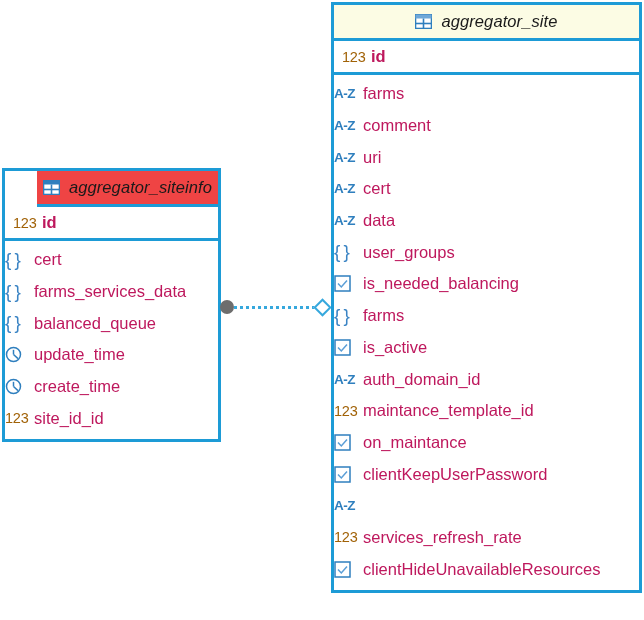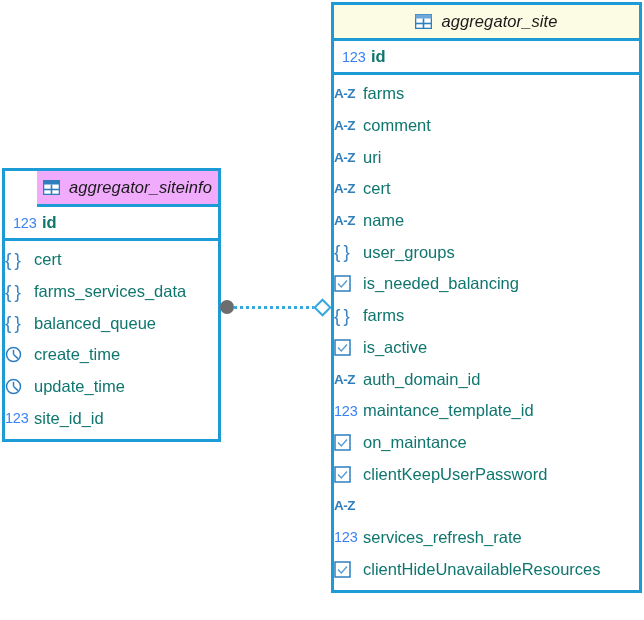--- a/index.html
+++ b/index.html
@@ -26,21 +26,21 @@
 
   .entity-header {
     height: 36px;
     display: flex;
     align-items: center;
     justify-content: center;
     gap: 9px;
     box-sizing: border-box;
     border-bottom: 3px solid #1d9bd6;
   }
-  .entity-header.orange { background: #f0abfc; margin-left: 32px; }
+  .entity-header.orange { background: #ef4444; margin-left: 32px; }
   .entity-header.cream  { background: #fcfce4; }
 
   .entity-title {
     font-size: 16.5px;
     color: #1a1a1a;
     letter-spacing: 0.1px;
     white-space: nowrap;
     font-style: italic;
   }
 
@@ -75,40 +75,40 @@
     flex: 0 0 auto;
     width: 26px;
     display: flex;
     align-items: center;
     justify-content: flex-start;
     color: #2b7cb9;
   }
   .ficon.num {
     font-size: 14.5px;
     font-weight: 400;
-    color: #3b82f6;
+    color: #a16207;
     letter-spacing: -0.2px;
   }
   .ficon.az {
     font-size: 13.5px;
     font-weight: 700;
     color: #2f7fbe;
     letter-spacing: -0.5px;
   }
   .ficon.brace {
     font-size: 19px;
     font-weight: 400;
     color: #3b84c4;
     letter-spacing: -1px;
   }
   .ficon svg { display: block; }
 
   .fname {
     font-size: 16.5px;
-    color: #0f766e;
+    color: #be185d;
     white-space: nowrap;
     margin-left: 3px;
   }
   .fname.pk { font-weight: 700; }
 
   
   .rel { position: absolute; }
   .rel-dot {
     position: absolute;
     width: 14px;
@@ -171,32 +171,32 @@
     </div>
 
     <div class="field-row">
       <span class="ficon">
         <svg width="17" height="17" viewBox="0 0 17 17">
           <circle cx="8.5" cy="8.5" r="7" fill="none" stroke="#2f7fbe" stroke-width="1.5"></circle>
           <line x1="8.5" y1="8.5" x2="8.5" y2="3.8" stroke="#2f7fbe" stroke-width="1.5"></line>
           <line x1="8.5" y1="8.5" x2="13" y2="12.6" stroke="#2f7fbe" stroke-width="1.5"></line>
         </svg>
       </span>
-      <span class="fname">create_time</span>
+      <span class="fname">update_time</span>
     </div>
 
     <div class="field-row">
       <span class="ficon">
         <svg width="17" height="17" viewBox="0 0 17 17">
           <circle cx="8.5" cy="8.5" r="7" fill="none" stroke="#2f7fbe" stroke-width="1.5"></circle>
           <line x1="8.5" y1="8.5" x2="8.5" y2="3.8" stroke="#2f7fbe" stroke-width="1.5"></line>
           <line x1="8.5" y1="8.5" x2="13" y2="12.6" stroke="#2f7fbe" stroke-width="1.5"></line>
         </svg>
       </span>
-      <span class="fname">update_time</span>
+      <span class="fname">create_time</span>
     </div>
 
     <div class="field-row">
       <span class="ficon num">123</span>
       <span class="fname">site_id_id</span>
     </div>
 
   </div>
 </div>
 
@@ -240,21 +240,21 @@
       <span class="fname">uri</span>
     </div>
 
     <div class="field-row">
       <span class="ficon az">A-Z</span>
       <span class="fname">cert</span>
     </div>
 
     <div class="field-row">
       <span class="ficon az">A-Z</span>
-      <span class="fname">name</span>
+      <span class="fname">data</span>
     </div>
 
     <div class="field-row">
       <span class="ficon brace">{ }</span>
       <span class="fname">user_groups</span>
     </div>
 
     <div class="field-row">
       <span class="ficon">
         <svg width="17" height="17" viewBox="0 0 17 17">

